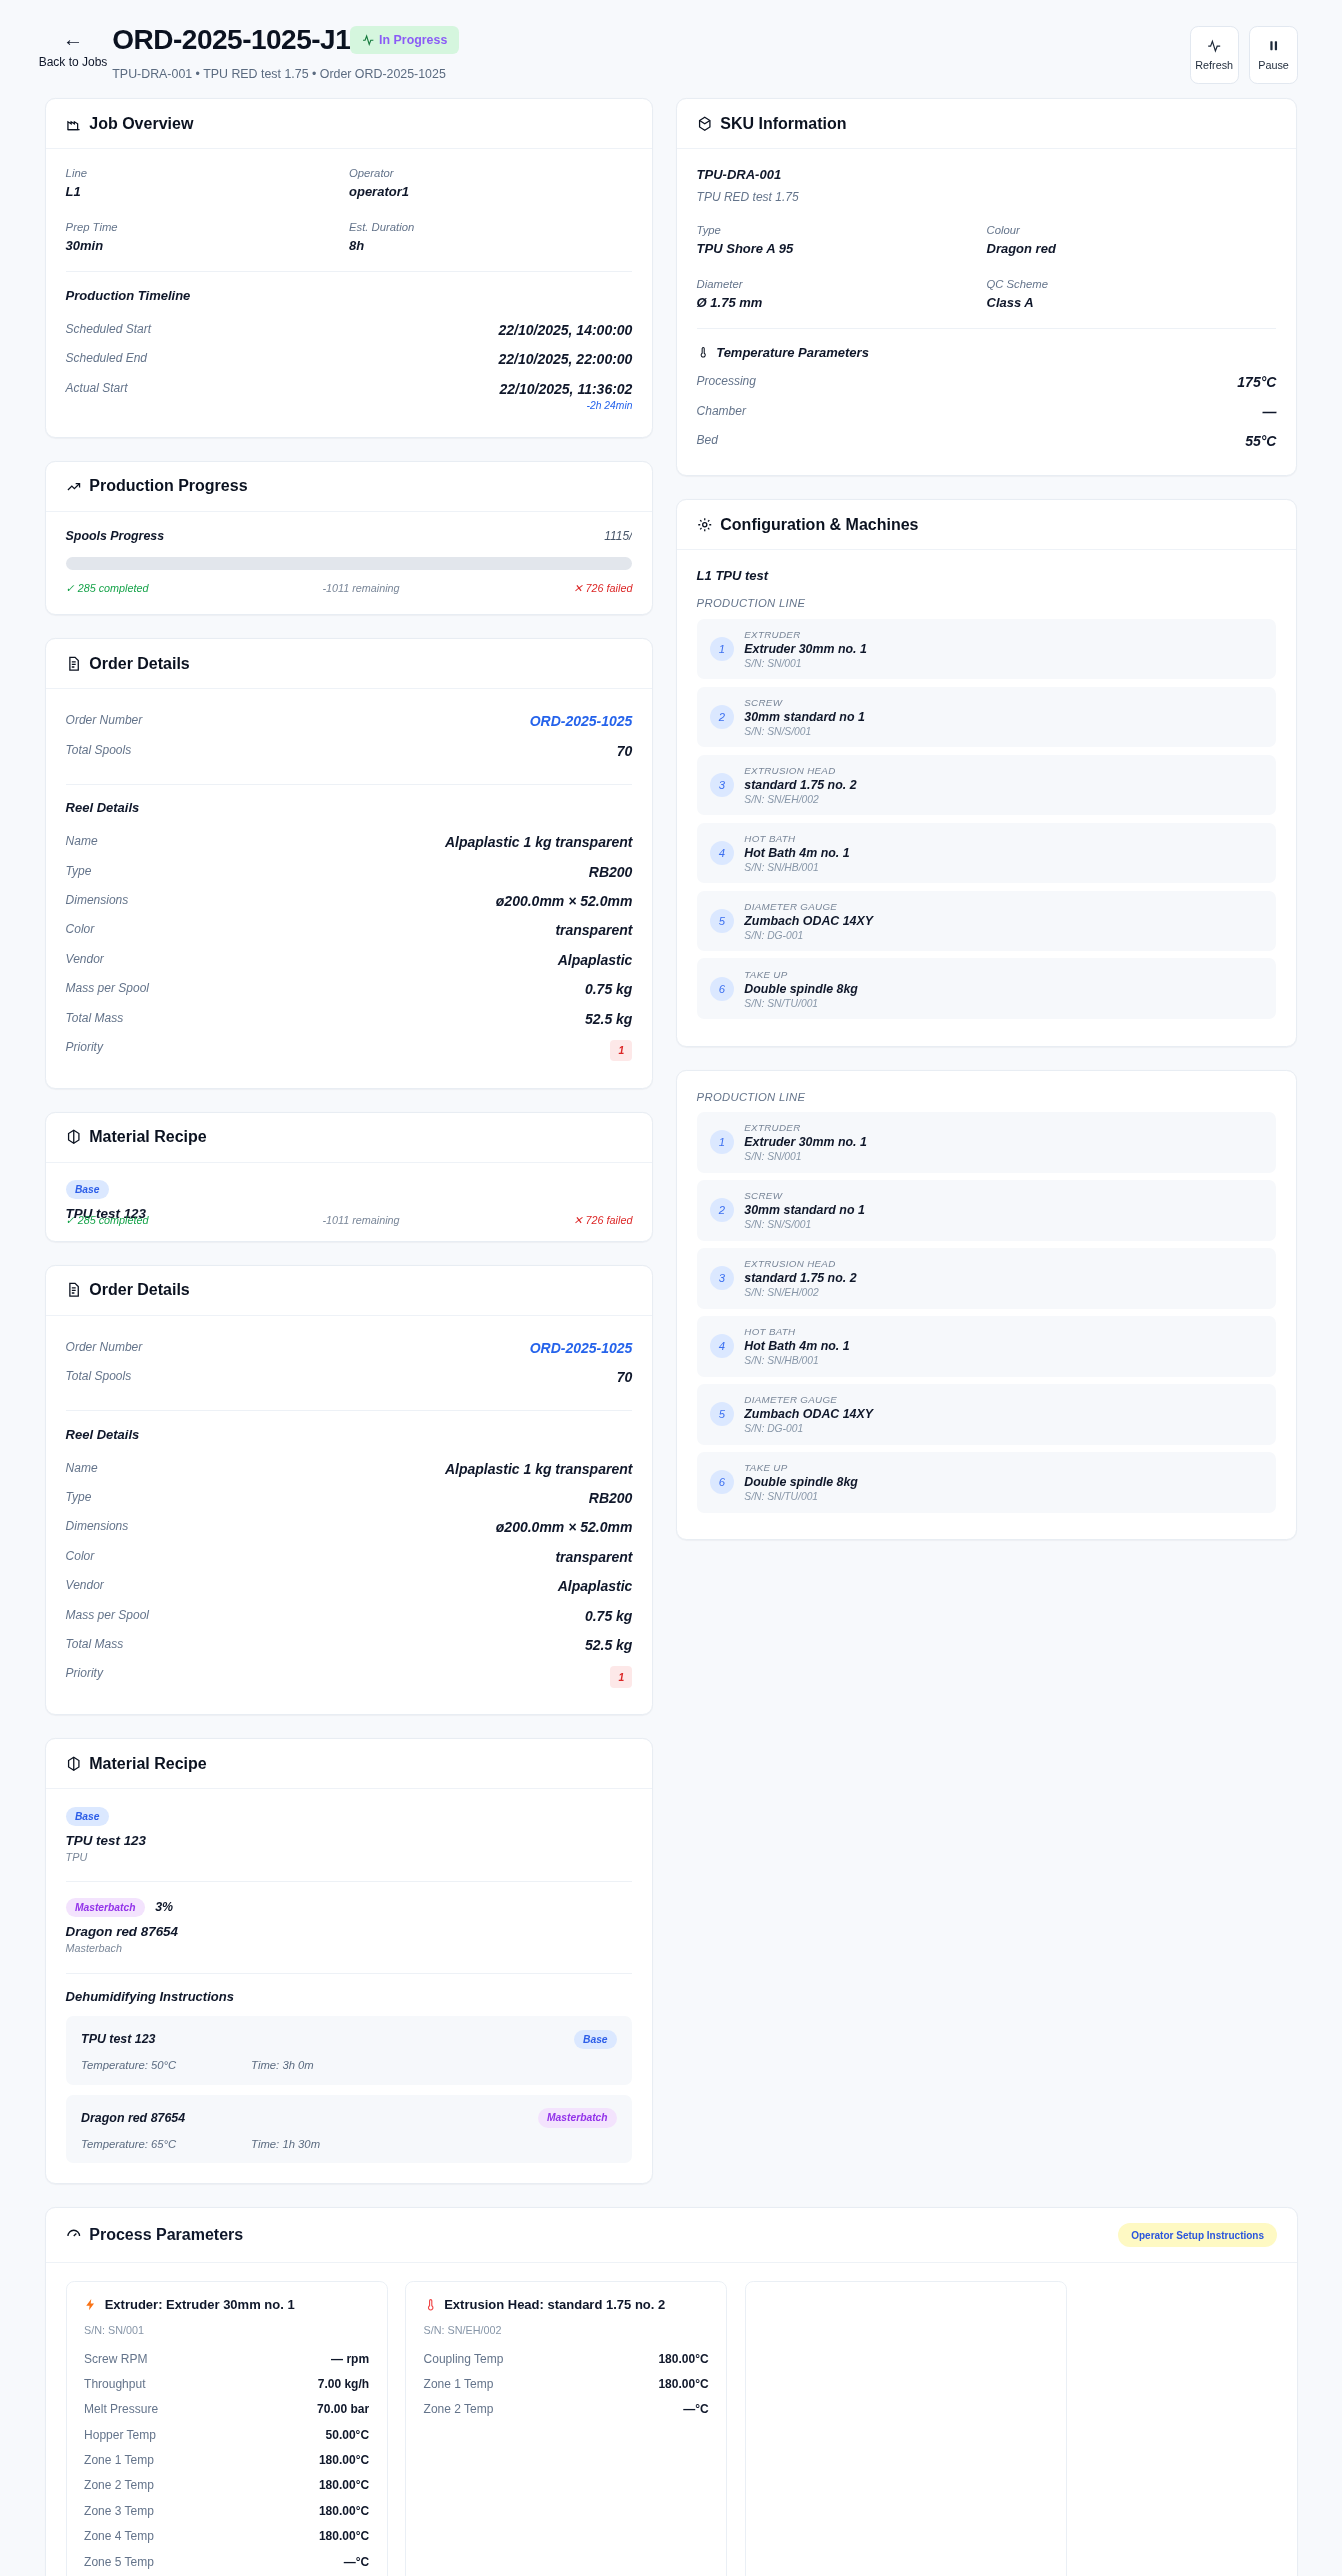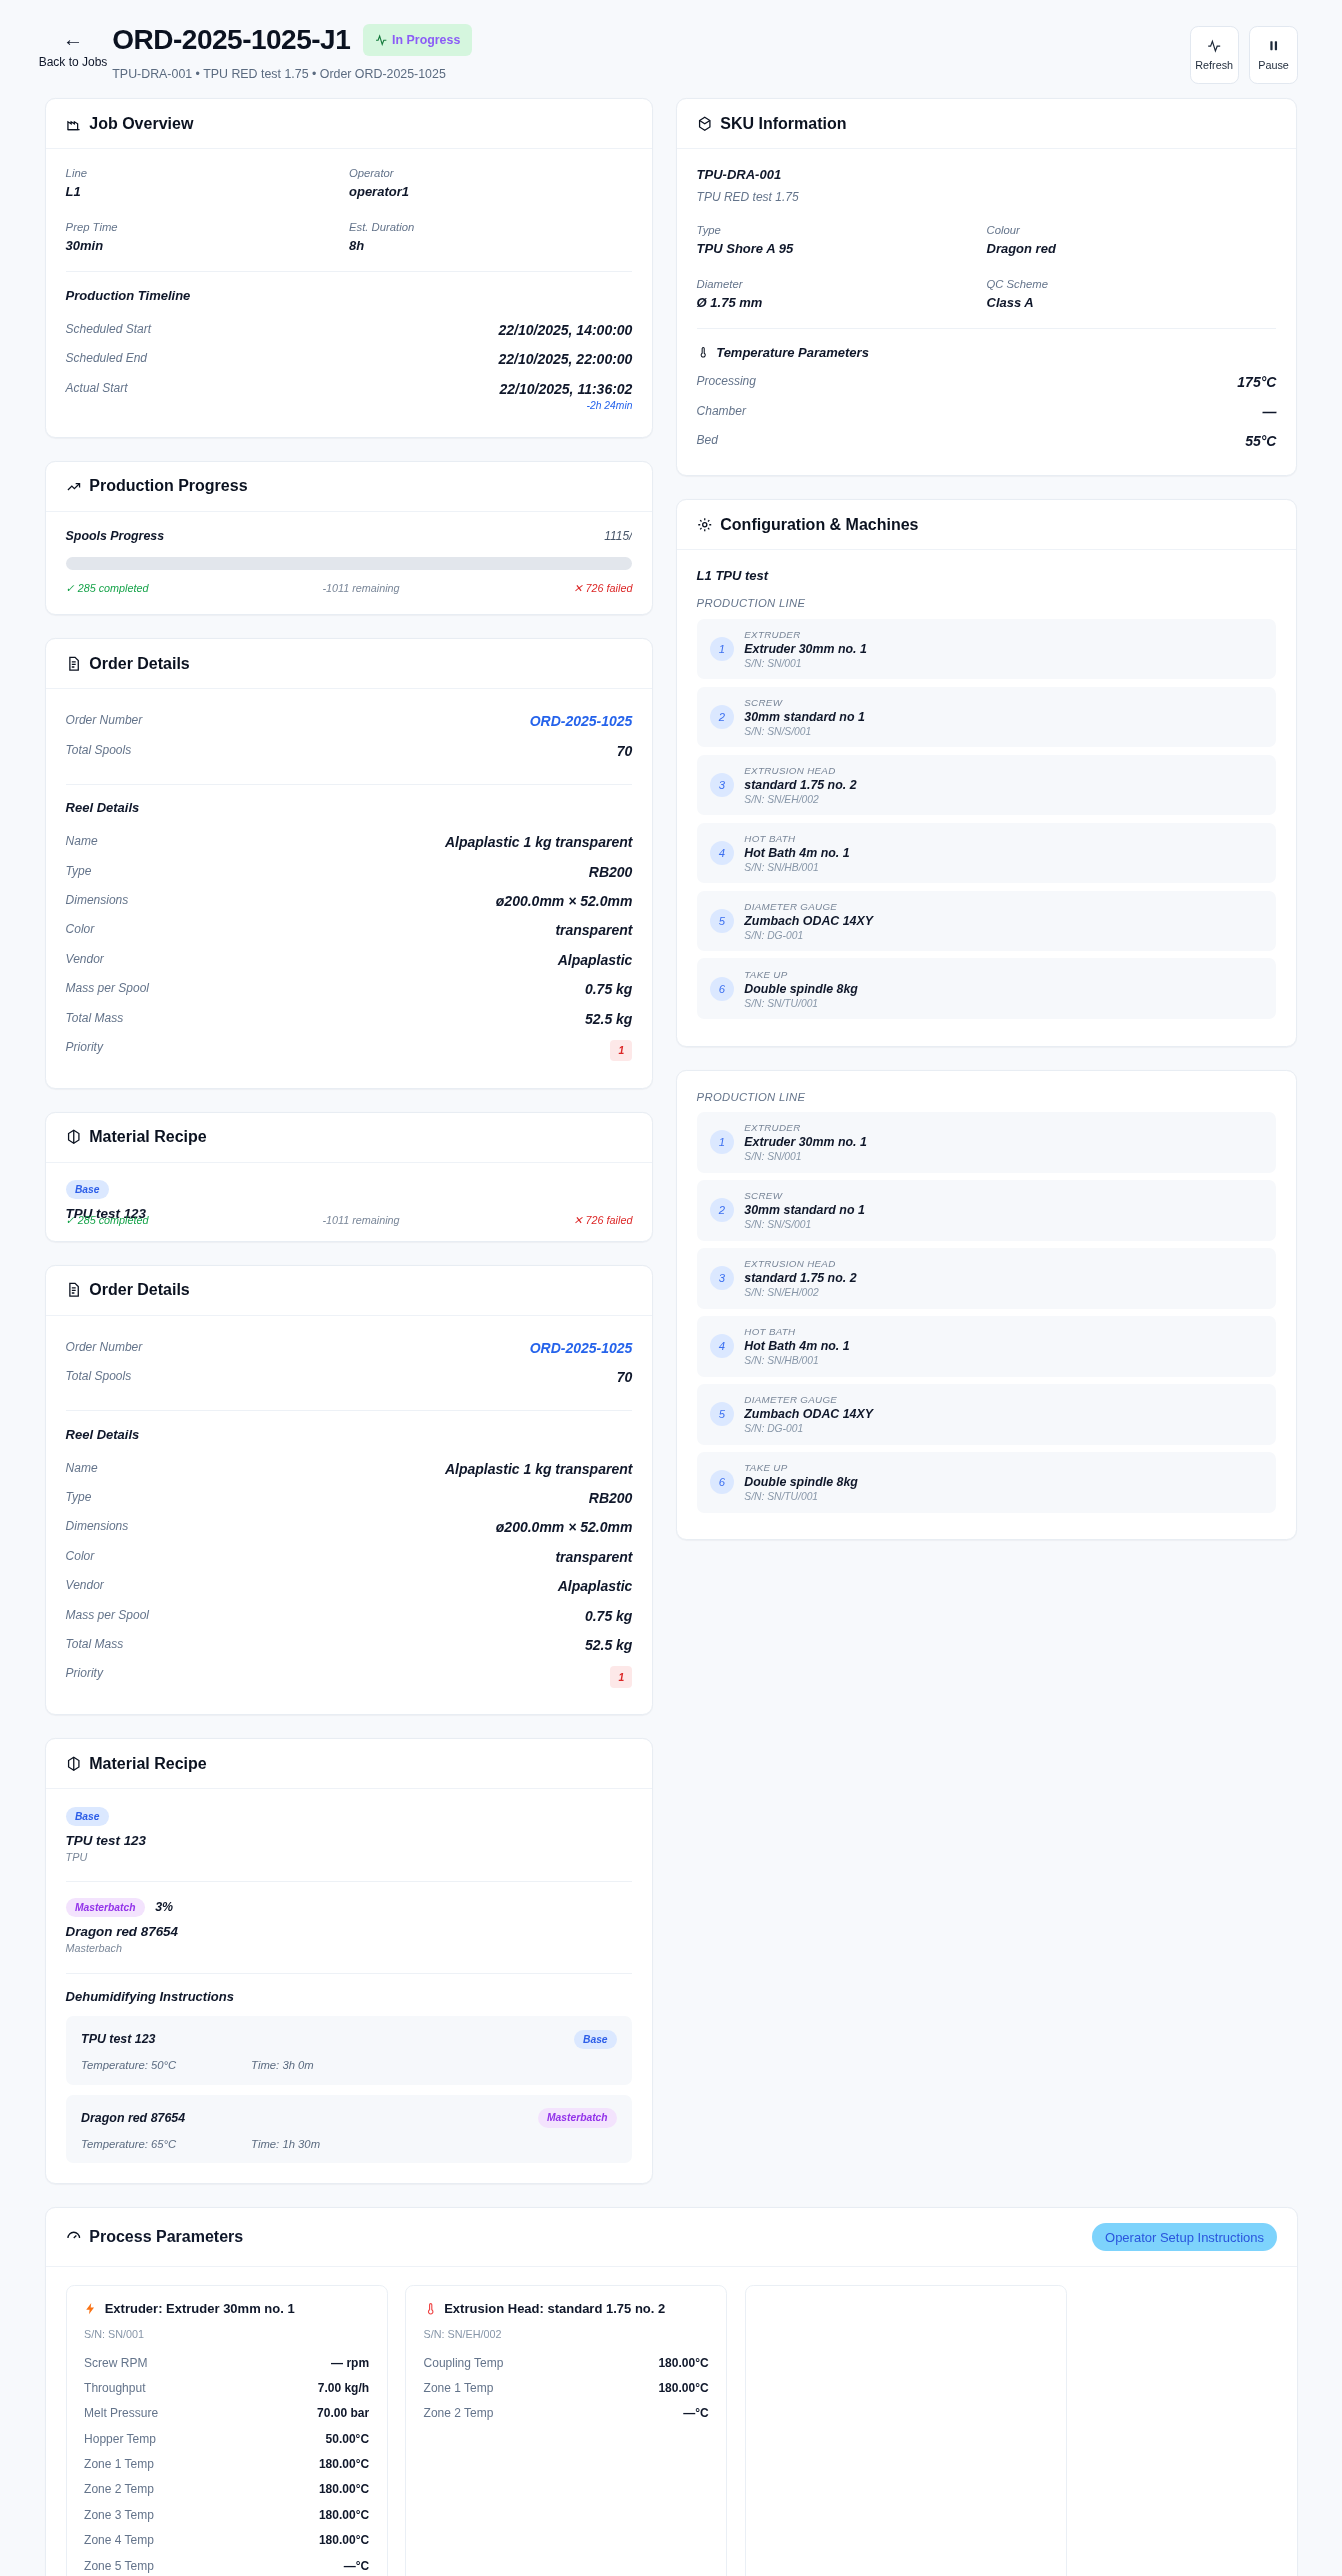--- a/index.html
+++ b/index.html
@@ -11,21 +11,21 @@
     -webkit-font-smoothing:antialiased;
   }
   .page { width:1343px; min-height:3545px; padding:0 0 20.6px 0; position:relative; }
 
   
   .hdr { display:flex; align-items:flex-start; padding:24px 45px 14.4px 45px; }
   .back { display:flex; flex-direction:column; align-items:center; width:56px; padding-top:5.2px; cursor:pointer;}
   .back .arrow { font-size:20.6px; line-height:19.6px; color:#0f172a; }
   .back .blabel { font-size:12px; color:#0f172a; margin-top:6.2px; white-space:nowrap;}
   .titleblock { margin-left:11.3px; }
-  .titlerow { display:flex; gap:13px; }
+  .titlerow { display:flex; align-items:center; gap:0; }
   .jobtitle { font-size:28px; font-weight:700; letter-spacing:-0.5px; color:#0b1220; }
   .statuspill {
     background:#d5f6de; color:#8b5cf6; font-size:12.4px; font-weight:600;
     border-radius:6.2px; padding:7.2px 11.3px; display:flex; align-items:center; gap:5.2px;
   }
   .subtitle { margin-top:11.3px; font-size:12.4px; color:#5b6b80; }
   .hdr-spacer { flex:1; }
   .hdrbtns { display:flex; gap:10.3px; padding-top:2.1px; }
   .hbtn {
     width:49px; height:58px; background:#fff; border:0.8px solid #e2e8f0; border-radius:8.2px;
@@ -88,21 +88,21 @@
   .dehu-box { background:#f6f8fb; border-radius:7.2px; padding:13.4px 15.5px; margin-top:10.3px; }
   .dehu-top { display:flex; justify-content:space-between; align-items:center; }
   .dehu-nm { font-size:12.4px; font-weight:600; }
   .dehu-row { display:flex; margin-top:10.3px; }
   .dehu-row span { font-size:11.3px; color:#5b6b80; }
   .dehu-row span:first-child { width:170px; }
 
   
   .full { padding:0 45px; margin-top:23px; }
   .pp-hd { display:flex; align-items:center; padding:15.5px 19.6px; border-bottom:0.8px solid #eef2f7; }
-  .pp-btn { margin-left:auto; background:#7dd3fc; color:#2a55dd; font-size:13px; font-weight:400; padding:6.2px 13.4px; border-radius:515px; cursor:pointer; }
+  .pp-btn { margin-left:auto; background:#fef9c3; color:#2a55dd; font-size:10px; font-weight:700; padding:6.2px 13.4px; border-radius:515px; cursor:pointer; }
   .pp-grid { display:flex; gap:17.5px; padding:17.5px 19.6px 0 19.6px; flex-wrap:wrap; }
   .pp-card { border:0.8px solid #eaeff5; border-radius:8.2px; padding:15.5px 17.5px; width:322px; }
   .pp-ttl { display:flex; align-items:center; gap:7.2px; font-size:13px; font-weight:600; color:#0f172a; }
   .pp-sn { font-size:10.8px; color:#8796a8; margin:11.3px 0 10.3px 0; }
   .pp-row { display:flex; justify-content:space-between; padding:5.7px 0; }
   .pp-row .l { font-size:12px; color:#64748b; }
   .pp-row .v { font-size:12px; font-weight:600; color:#0f172a; }
 
   svg { display:block; }
 </style>

